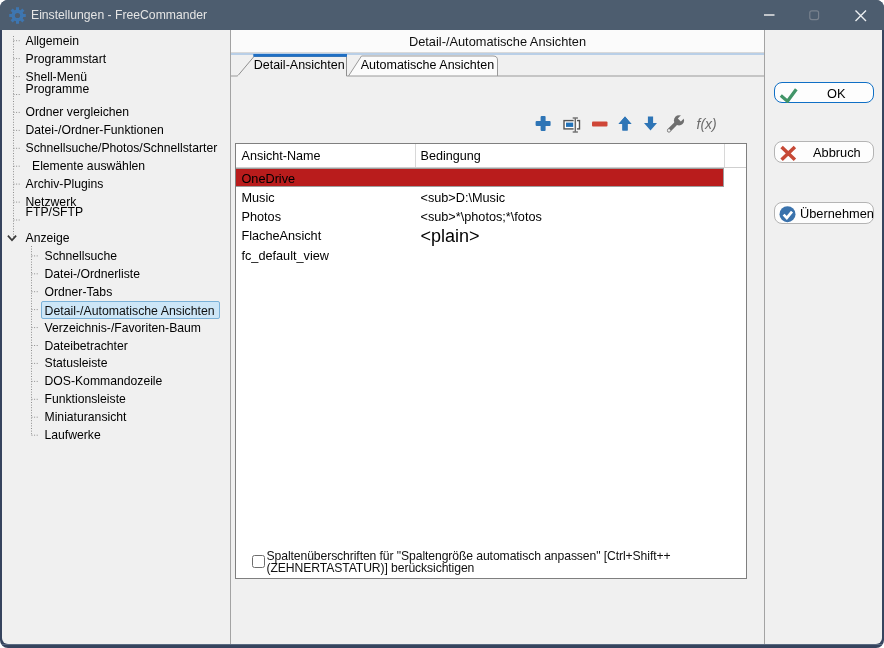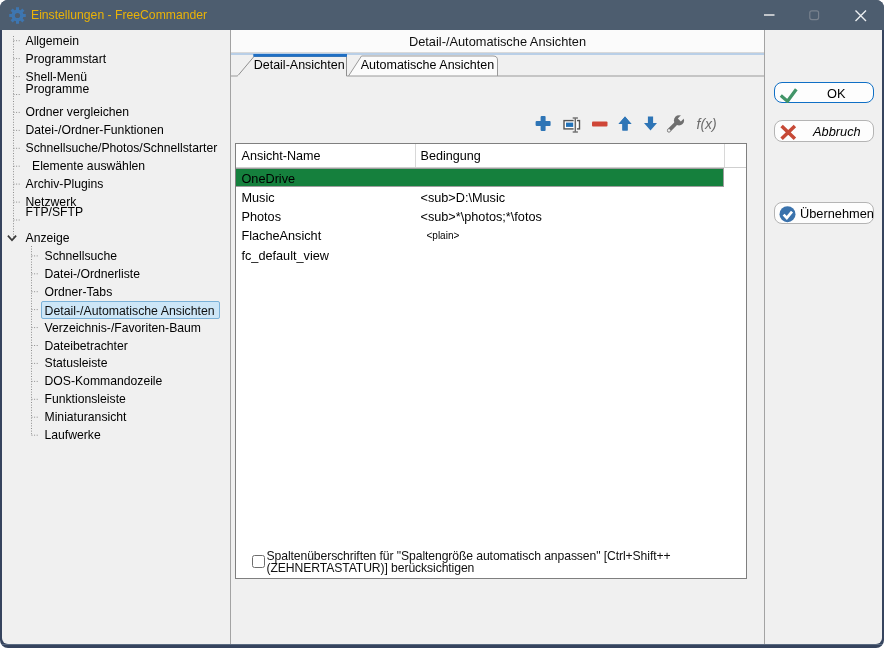--- a/index.html
+++ b/index.html
@@ -1,19 +1,19 @@
 <!DOCTYPE html>
 <html><head>
 <meta charset="utf-8">
 <style>
   html,body{margin:0;padding:0;width:884px;height:648px;background:#ffffff;overflow:hidden;}
   *{box-sizing:border-box;font-family:"Liberation Sans", sans-serif;}
   #win{position:absolute;left:0;top:0;width:884px;height:648px;border-radius:8px;background:#36445e;overflow:hidden;}
   #titlebar{position:absolute;left:0;top:0;width:884px;height:30px;background:#4d5d6f;}
-  #title{position:absolute;left:31px;top:7.5px;font-size:12.2px;color:#eab308;white-space:nowrap;}
+  #title{position:absolute;left:31px;top:7.5px;font-size:12.2px;color:#e5e5e5;white-space:nowrap;}
   #content{position:absolute;left:2px;top:30px;width:880px;height:614px;background:#f0f0f0;border-radius:0 0 6px 6px;}
   .abs{position:absolute;}
   .txt{position:absolute;white-space:nowrap;color:#000;font-size:12.2px;line-height:18px;}
   
   #div1{position:absolute;left:228px;top:0px;width:1px;height:614px;background:#a3a3a3;}
   #div2{position:absolute;left:762px;top:0px;width:1px;height:614px;background:#a3a3a3;}
   
   #hdrbar{position:absolute;left:229px;top:0px;width:533px;height:22px;background:#fbfbfb;}
   #hdrbar span{position:absolute;left:0;right:0;top:4px;text-align:center;font-size:12.8px;color:#101010;}
   #blueline{position:absolute;left:229px;top:23px;width:533px;height:1.6px;background:#b9cfe7;}
@@ -151,42 +151,42 @@
 
       <text x="166.5" y="20.6" font-size="14" font-style="italic" font-family="Liberation Serif, serif" fill="#6b6b6b">f(x)</text>
     </svg>
 
     <div id="table">
       <div class="abs" style="left:179px;top:0;width:1px;height:23px;background:#d8d8d8;"></div>
       <div class="abs" style="left:488px;top:0;width:1px;height:23px;background:#d8d8d8;"></div>
       <div class="abs" style="left:0;top:23px;width:510px;height:1px;background:#cfcfcf;"></div>
       <span class="txt" style="left:6px;top:3px;font-size:12.6px;">Ansicht-Name</span>
       <span class="txt" style="left:185px;top:3px;font-size:12.6px;">Bedingung</span>
-      <div class="abs" style="left:0;top:24px;width:488.5px;height:19px;background:#15803d;border:1px solid #9e9e9e;border-left:none;">
+      <div class="abs" style="left:0;top:24px;width:488.5px;height:19px;background:#b91c1c;border:1px solid #9e9e9e;border-left:none;">
         <span class="txt" style="left:6px;top:1px;font-size:12.7px;">OneDrive</span>
       </div>
       <span class="txt" style="left:6px;top:44.5px;font-size:12.7px;">Music</span>
       <span class="txt" style="left:185px;top:44.5px;font-size:12.7px;">&lt;sub&gt;D:\Music</span>
       <span class="txt" style="left:6px;top:64px;font-size:12.7px;">Photos</span>
       <span class="txt" style="left:185px;top:64px;font-size:12.7px;">&lt;sub&gt;*\photos;*\fotos</span>
       <span class="txt" style="left:6px;top:83.3px;font-size:12.7px;">FlacheAnsicht</span>
-      <span class="txt" style="left:191px;top:83.3px;font-size:10px;">&lt;plain&gt;</span>
+      <span class="txt" style="left:185px;top:83.3px;font-size:18px;">&lt;plain&gt;</span>
       <span class="txt" style="left:6px;top:102.6px;font-size:12.7px;">fc_default_view</span>
     </div>
 
     <div id="cb"></div>
     <div id="cblabel">Spaltenüberschriften für "Spaltengröße automatisch anpassen" [Ctrl+Shift++<br>(ZEHNERTASTATUR)] berücksichtigen</div>
 
     <div class="btn" style="top:51.5px;border-color:#0f6fc5;">
       <svg class="abs" style="left:4px;top:2px" width="20" height="18">
           <path d="M 1.8,10.6 L 8.5,16.2 L 17.3,4.2" stroke="#429468" stroke-width="3.3" fill="none"></path>
         </svg>
       <span class="bt" style="left:52px;">OK</span>
     </div>
-    <div class="btn" style="top:90px;font-style:italic;">
+    <div class="btn" style="top:111px;">
       <svg class="abs" style="left:4px;top:2px" width="20" height="18">
         <path d="M 2.6,3 L 15.9,15.8 M 15.9,3 L 2.6,15.8" stroke="#c64936" stroke-width="3.5" fill="none"></path>
       </svg>
       <span class="bt" style="left:38px;">Abbruch</span>
     </div>
     <div class="btn" style="top:172px;">
       <svg class="abs" style="left:4px;top:3px" width="18" height="17">
           <circle cx="8.5" cy="8.2" r="8" fill="#3a72ac"></circle>
         <path d="M 4.6,8.6 L 7.8,11.9 L 13,5.7" stroke="#ffffff" stroke-width="2.7" fill="none"></path>
       </svg>

